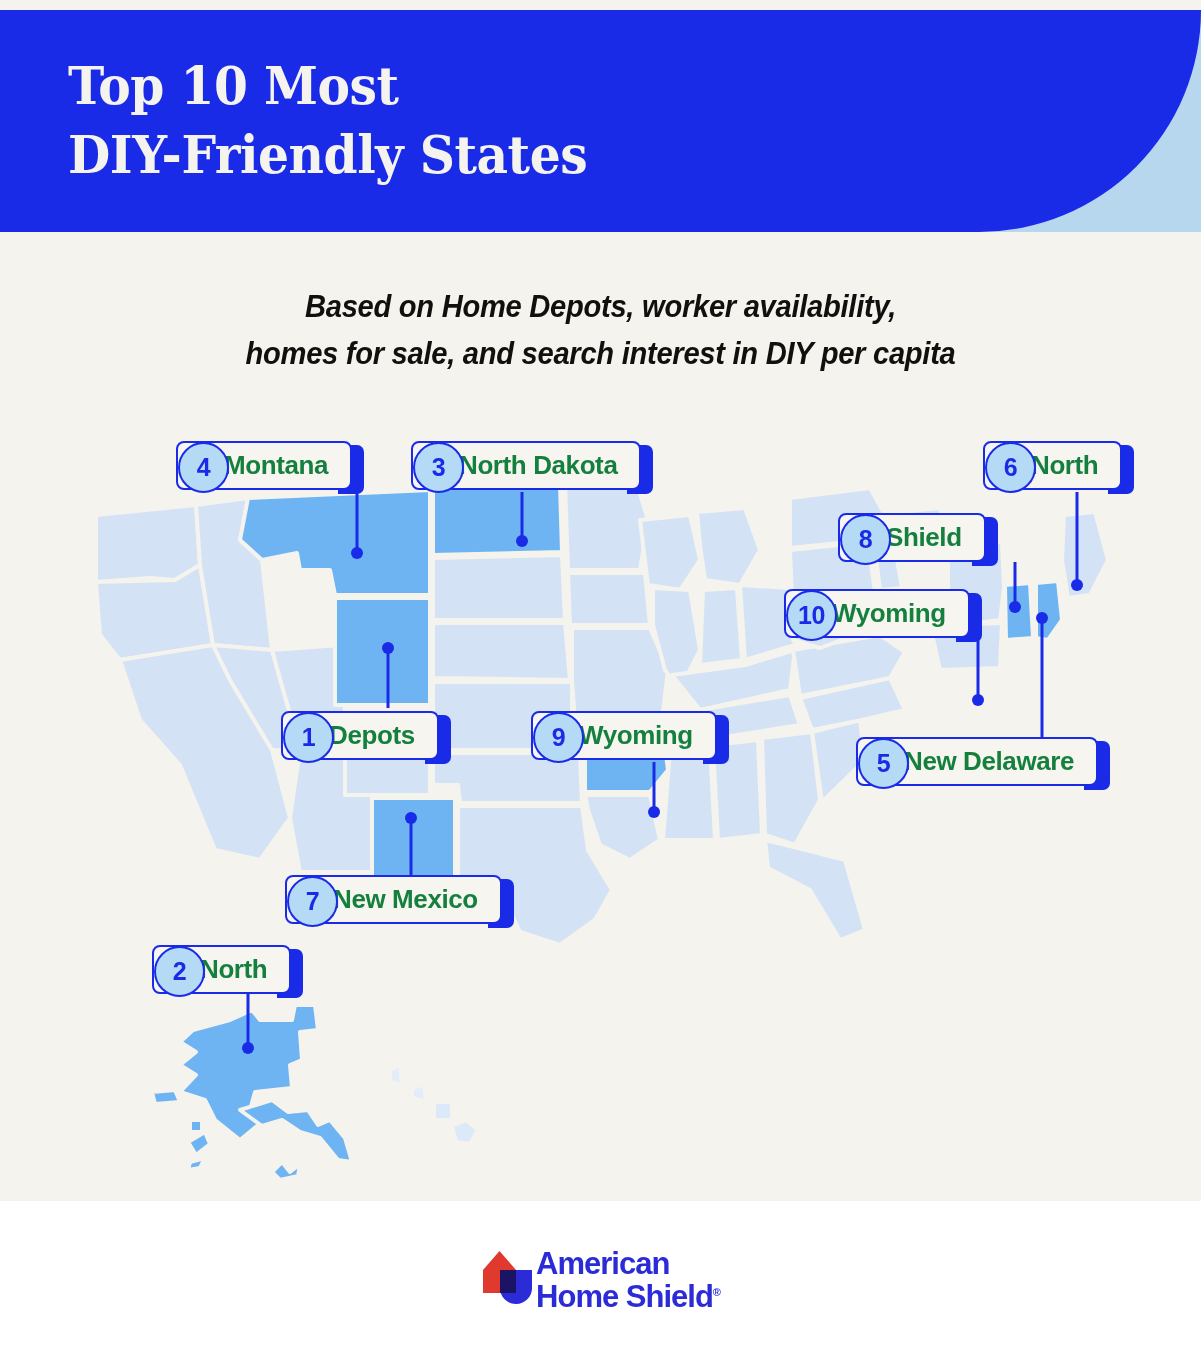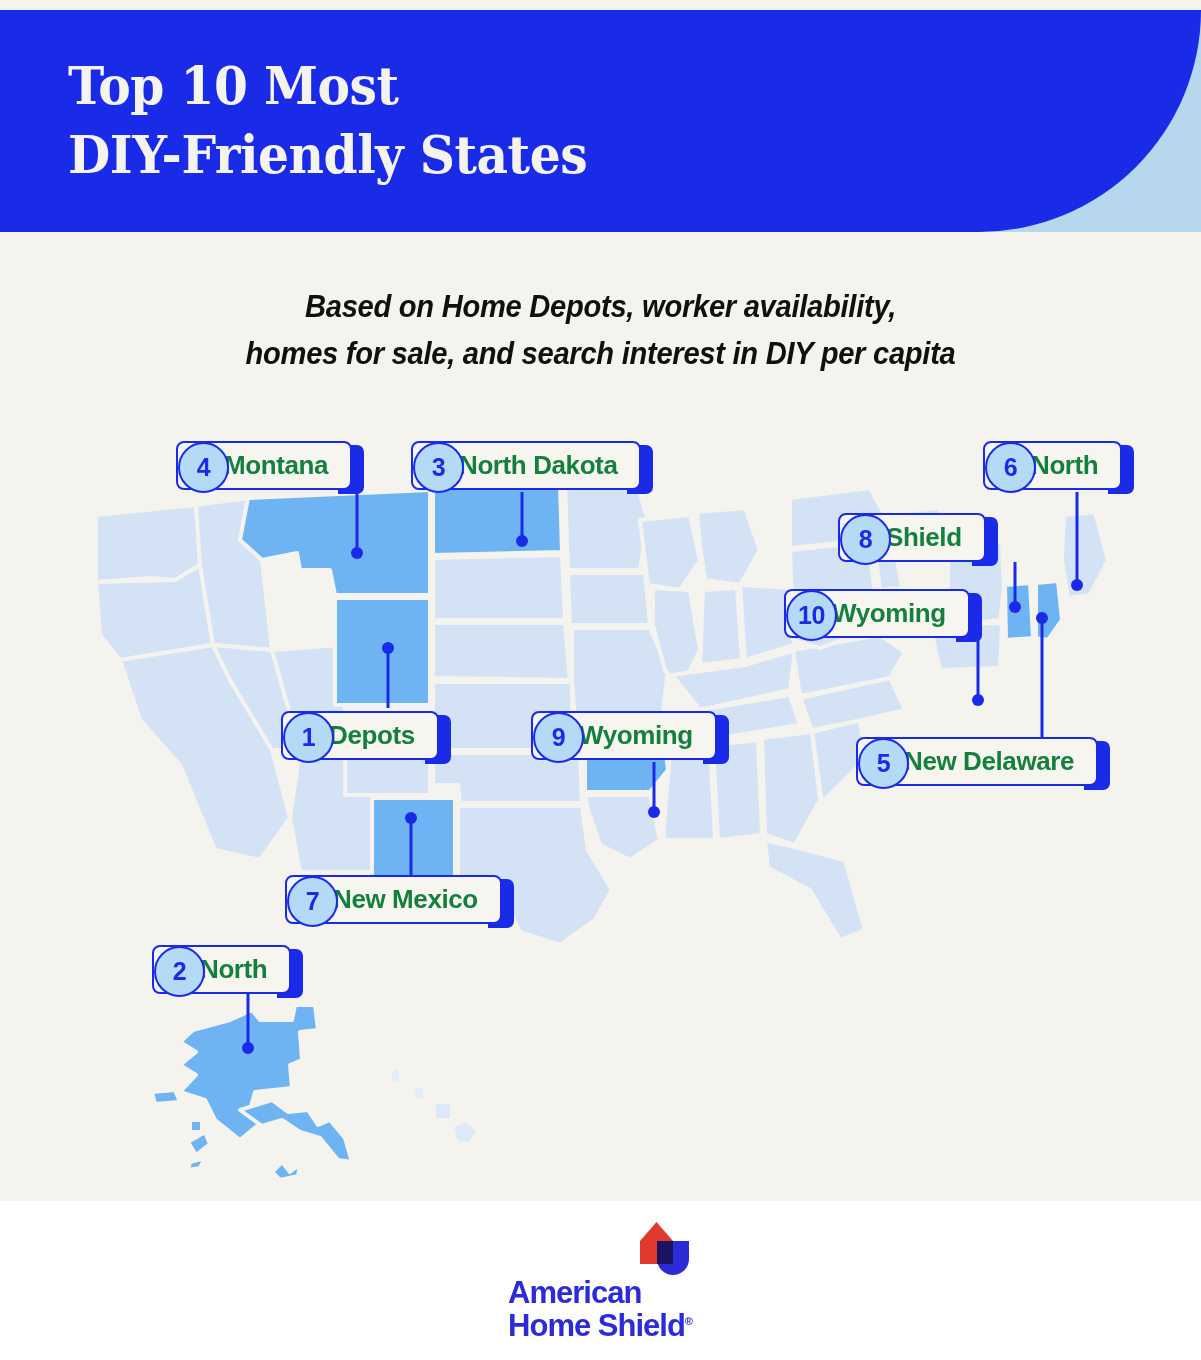--- a/index.html
+++ b/index.html
@@ -163,22 +163,21 @@
     top: 1201px;
     width: 1201px;
     height: 159px;
     background: #ffffff;
     display: flex;
     align-items: center;
     justify-content: center;
   }
   .logo {
     display: flex;
-    align-items: flex-end;
-    flex-direction: column;
+    align-items: flex-start;
   }
   .logo-mark { width: 56px; height: 58px; display: block; }
   .logo-text {
     color: #2B2BD8;
     font-weight: bold;
     font-size: 31px;
     line-height: 1.04;
     letter-spacing: -1px;
     white-space: pre-line;
     position: relative;

